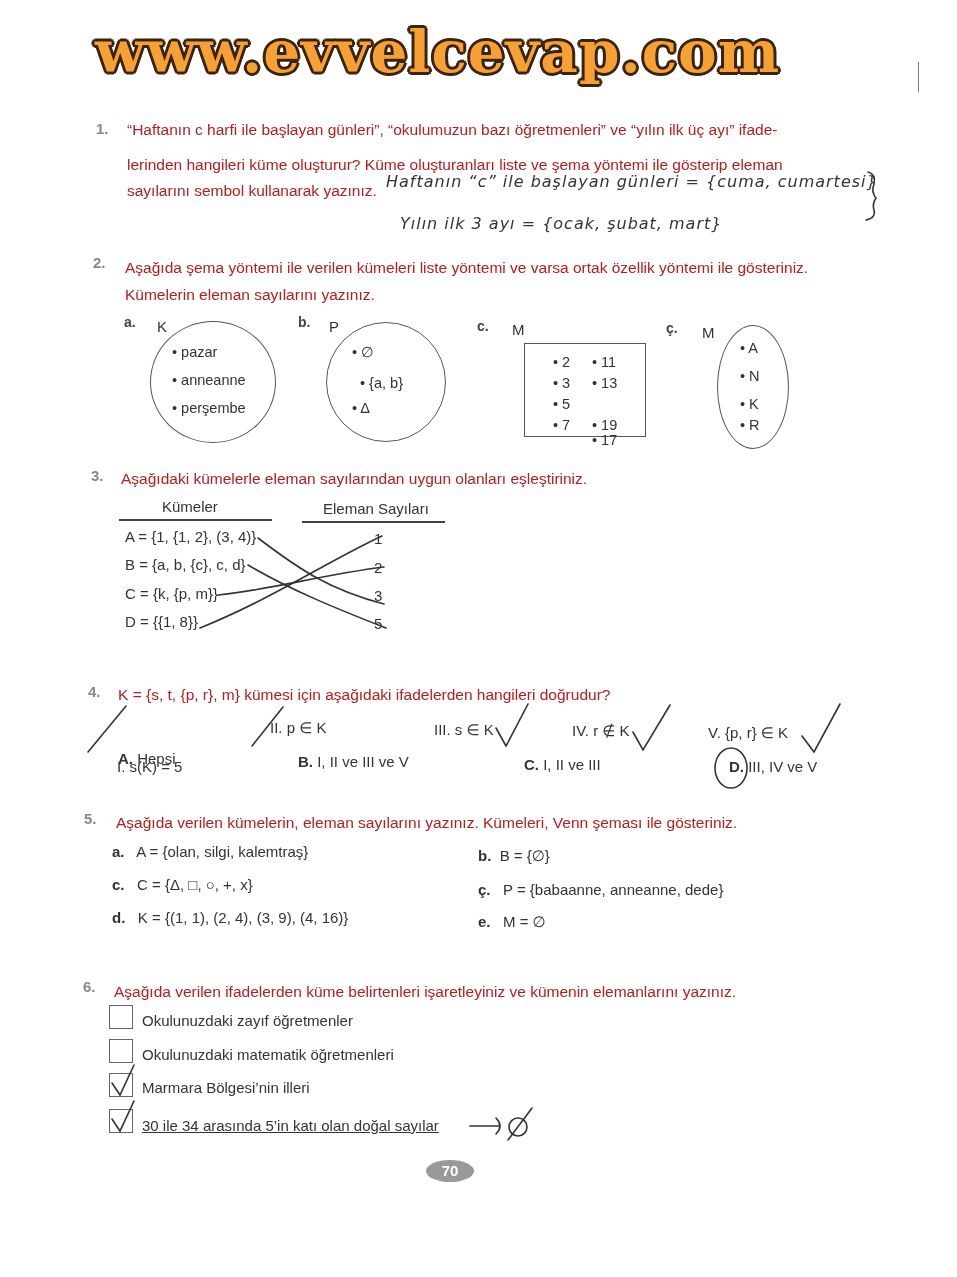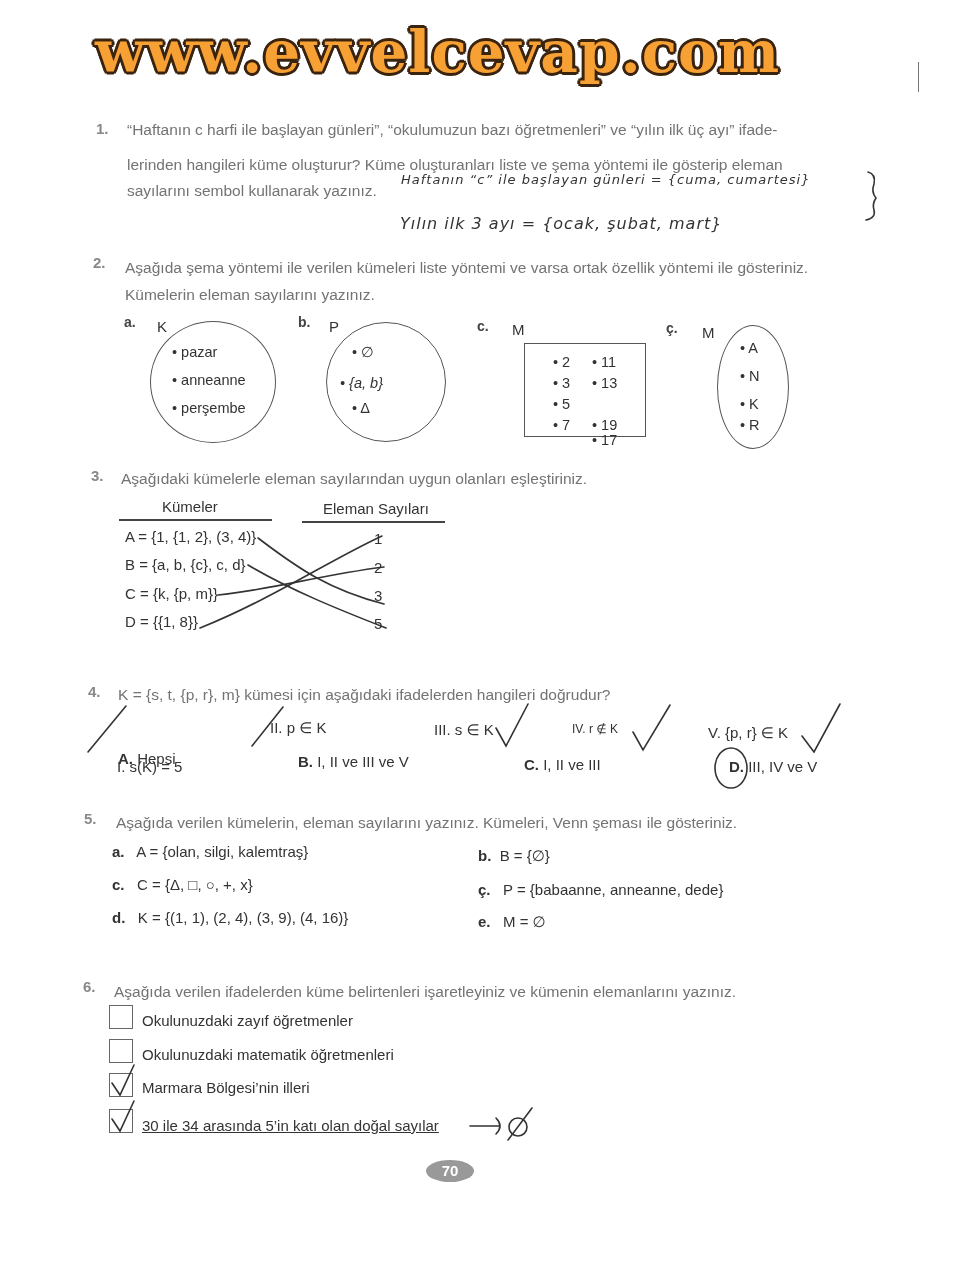--- a/index.html
+++ b/index.html
@@ -5,21 +5,21 @@
   html, body { margin:0; padding:0; }
   body { width:957px; height:1277px; background:#ffffff; position:relative; overflow:hidden;
          font-family:"Liberation Sans", sans-serif; color:#2a2a2a; }
   .abs { position:absolute; }
   .banner { left:95px; top:18px; font-family:"DejaVu Serif", serif; font-weight:bold; font-size:58px;
             color:#f7a033; letter-spacing:1px;
             text-shadow: -2px -2px 0 #3a2410, 2px -2px 0 #3a2410, -2px 2px 0 #3a2410, 2px 2px 0 #3a2410,
                          0 3px 0 #3a2410, 3px 0 0 #3a2410, 0 -3px 0 #3a2410, -3px 0 0 #3a2410; white-space:nowrap; }
   .edge-mark { left:918px; top:62px; width:1px; height:30px; background:#777; }
   .qnum { font-size:15px; color:#888; font-weight:bold; }
-  .txt { font-size:15.5px; color:#737373; white-space:nowrap; }
+  .txt { font-size:15.5px; color:#b91c1c; white-space:nowrap; }
   .hand { font-family:"DejaVu Sans", sans-serif; font-style:italic; color:#333; font-size:17px; white-space:nowrap; letter-spacing:1px; }
   .lbl { font-size:14px; font-weight:bold; color:#444; }
   .circle { border:1.3px solid #555; border-radius:50%; }
   .item { font-size:14.5px; color:#333; white-space:nowrap; }
   .box { border:1.5px solid #555; }
   .cb { width:22px; height:22px; border:1.5px solid #666; background:#fff; }
   .underline { height:1.5px; background:#444; }
   .pg { left:426px; top:1160px; width:48px; height:22px; border-radius:50%; background:#999;
         color:#fff; font-weight:bold; font-size:15px; text-align:center; line-height:22px; }
   svg.overlay { position:absolute; left:0; top:0; pointer-events:none; }
@@ -27,39 +27,39 @@
 </head>
 <body>
 
 <div class="abs banner">www.evvelcevap.com</div>
 <div class="abs edge-mark"></div>
 
 <div class="abs qnum" style="left:96px;top:120px;">1.</div>
 <div class="abs txt" style="left:127px;top:121px;">“Haftanın c harfi ile başlayan günleri”, “okulumuzun bazı öğretmenleri” ve “yılın ilk üç ayı” ifade-</div>
 <div class="abs txt" style="left:127px;top:156px;">lerinden hangileri küme oluşturur? Küme oluşturanları liste ve şema yöntemi ile gösterip eleman</div>
 <div class="abs txt" style="left:127px;top:182px;text-align:center;">sayılarını sembol kullanarak yazınız.</div>
-<div class="abs hand" style="left:401px;top:172px;font-size:13px;">Haftanın “c” ile başlayan günleri = {cuma, cumartesi}</div>
+<div class="abs hand" style="left:386px;top:172px;font-size:16px;">Haftanın “c” ile başlayan günleri = {cuma, cumartesi}</div>
 <div class="abs hand" style="left:400px;top:214px;font-size:16px;">Yılın ilk 3 ayı = {ocak, şubat, mart}</div>
 
 <div class="abs qnum" style="left:93px;top:254px;">2.</div>
 <div class="abs txt" style="left:125px;top:259px;">Aşağıda şema yöntemi ile verilen kümeleri liste yöntemi ve varsa ortak özellik yöntemi ile gösteriniz.</div>
 <div class="abs txt" style="left:125px;top:286px;">Kümelerin eleman sayılarını yazınız.</div>
 
 <div class="abs lbl" style="left:124px;top:314px;">a.</div>
 <div class="abs item" style="left:157px;top:318px;font-size:15px;">K</div>
 <div class="abs circle" style="left:150px;top:321px;width:124px;height:120px;"></div>
 <div class="abs item" style="left:172px;top:344px;">• <span>pazar</span></div>
 <div class="abs item" style="left:172px;top:372px;">• <span>anneanne</span></div>
 <div class="abs item" style="left:172px;top:400px;">• <span>perşembe</span></div>
 
 <div class="abs lbl" style="left:298px;top:314px;">b.</div>
 <div class="abs item" style="left:329px;top:318px;font-size:15px;">P</div>
 <div class="abs circle" style="left:326px;top:322px;width:118px;height:118px;"></div>
 <div class="abs item" style="left:352px;top:344px;">• <span>∅</span></div>
-<div class="abs item" style="left:340px;top:375px;font-style:italic;">• <span>{a, b}</span></div>
+<div class="abs item" style="left:360px;top:375px;">• <span>{a, b}</span></div>
 <div class="abs item" style="left:352px;top:400px;">• <span>Δ</span></div>
 
 <div class="abs lbl" style="left:477px;top:318px;">c.</div>
 <div class="abs item" style="left:512px;top:321px;font-size:15px;">M</div>
 <div class="abs box" style="left:524px;top:343px;width:120px;height:92px;"></div>
 <div class="abs item" style="left:553px;top:354px;">• <span>2</span></div>
 <div class="abs item" style="left:553px;top:375px;">• <span>3</span></div>
 <div class="abs item" style="left:553px;top:396px;">• <span>5</span></div>
 <div class="abs item" style="left:553px;top:417px;">• <span>7</span></div>
 <div class="abs item" style="left:592px;top:354px;">• <span>11</span></div>
@@ -88,21 +88,21 @@
 <div class="abs item" style="left:374px;top:530px;font-size:15px;">1</div>
 <div class="abs item" style="left:374px;top:559px;font-size:15px;">2</div>
 <div class="abs item" style="left:374px;top:587px;font-size:15px;">3</div>
 <div class="abs item" style="left:374px;top:615px;font-size:15px;">5</div>
 
 <div class="abs qnum" style="left:88px;top:683px;">4.</div>
 <div class="abs txt" style="left:118px;top:686px;text-align:center;">K = {s, t, {p, r}, m} kümesi için aşağıdaki ifadelerden hangileri doğrudur?</div>
 <div class="abs item" style="left:117px;top:718px;font-size:15px;margin-top:40px;">I. s(K) = 5</div>
 <div class="abs item" style="left:270px;top:719px;font-size:15px;">II. p ∈ K</div>
 <div class="abs item" style="left:434px;top:721px;font-size:15px;">III. s ∈ K</div>
-<div class="abs item" style="left:572px;top:722px;font-size:12px;">IV. r ∉ K</div>
+<div class="abs item" style="left:572px;top:722px;font-size:15px;">IV. r ∉ K</div>
 <div class="abs item" style="left:708px;top:724px;font-size:15px;">V. {p, r} ∈ K</div>
 <div class="abs item" style="left:118px;top:750px;font-size:15px;"><b>A.</b> <span>Hepsi</span></div>
 <div class="abs item" style="left:298px;top:753px;font-size:15px;"><b>B.</b> <span>I, II ve III ve V</span></div>
 <div class="abs item" style="left:524px;top:756px;font-size:15px;"><b>C.</b> <span>I, II ve III</span></div>
 <div class="abs item" style="left:729px;top:758px;font-size:15px;"><b>D.</b> <span>III, IV ve V</span></div>
 
 <div class="abs qnum" style="left:84px;top:810px;">5.</div>
 <div class="abs txt" style="left:116px;top:814px;">Aşağıda verilen kümelerin, eleman sayılarını yazınız. Kümeleri, Venn şeması ile gösteriniz.</div>
 <div class="abs item" style="left:112px;top:843px;font-size:15px;"><b>a.</b>&nbsp;&nbsp; <span>A = {olan, silgi, kalemtraş}</span></div>
 <div class="abs item" style="left:478px;top:847px;font-size:15px;"><b>b.</b>&nbsp; <span>B = {∅}</span></div>

